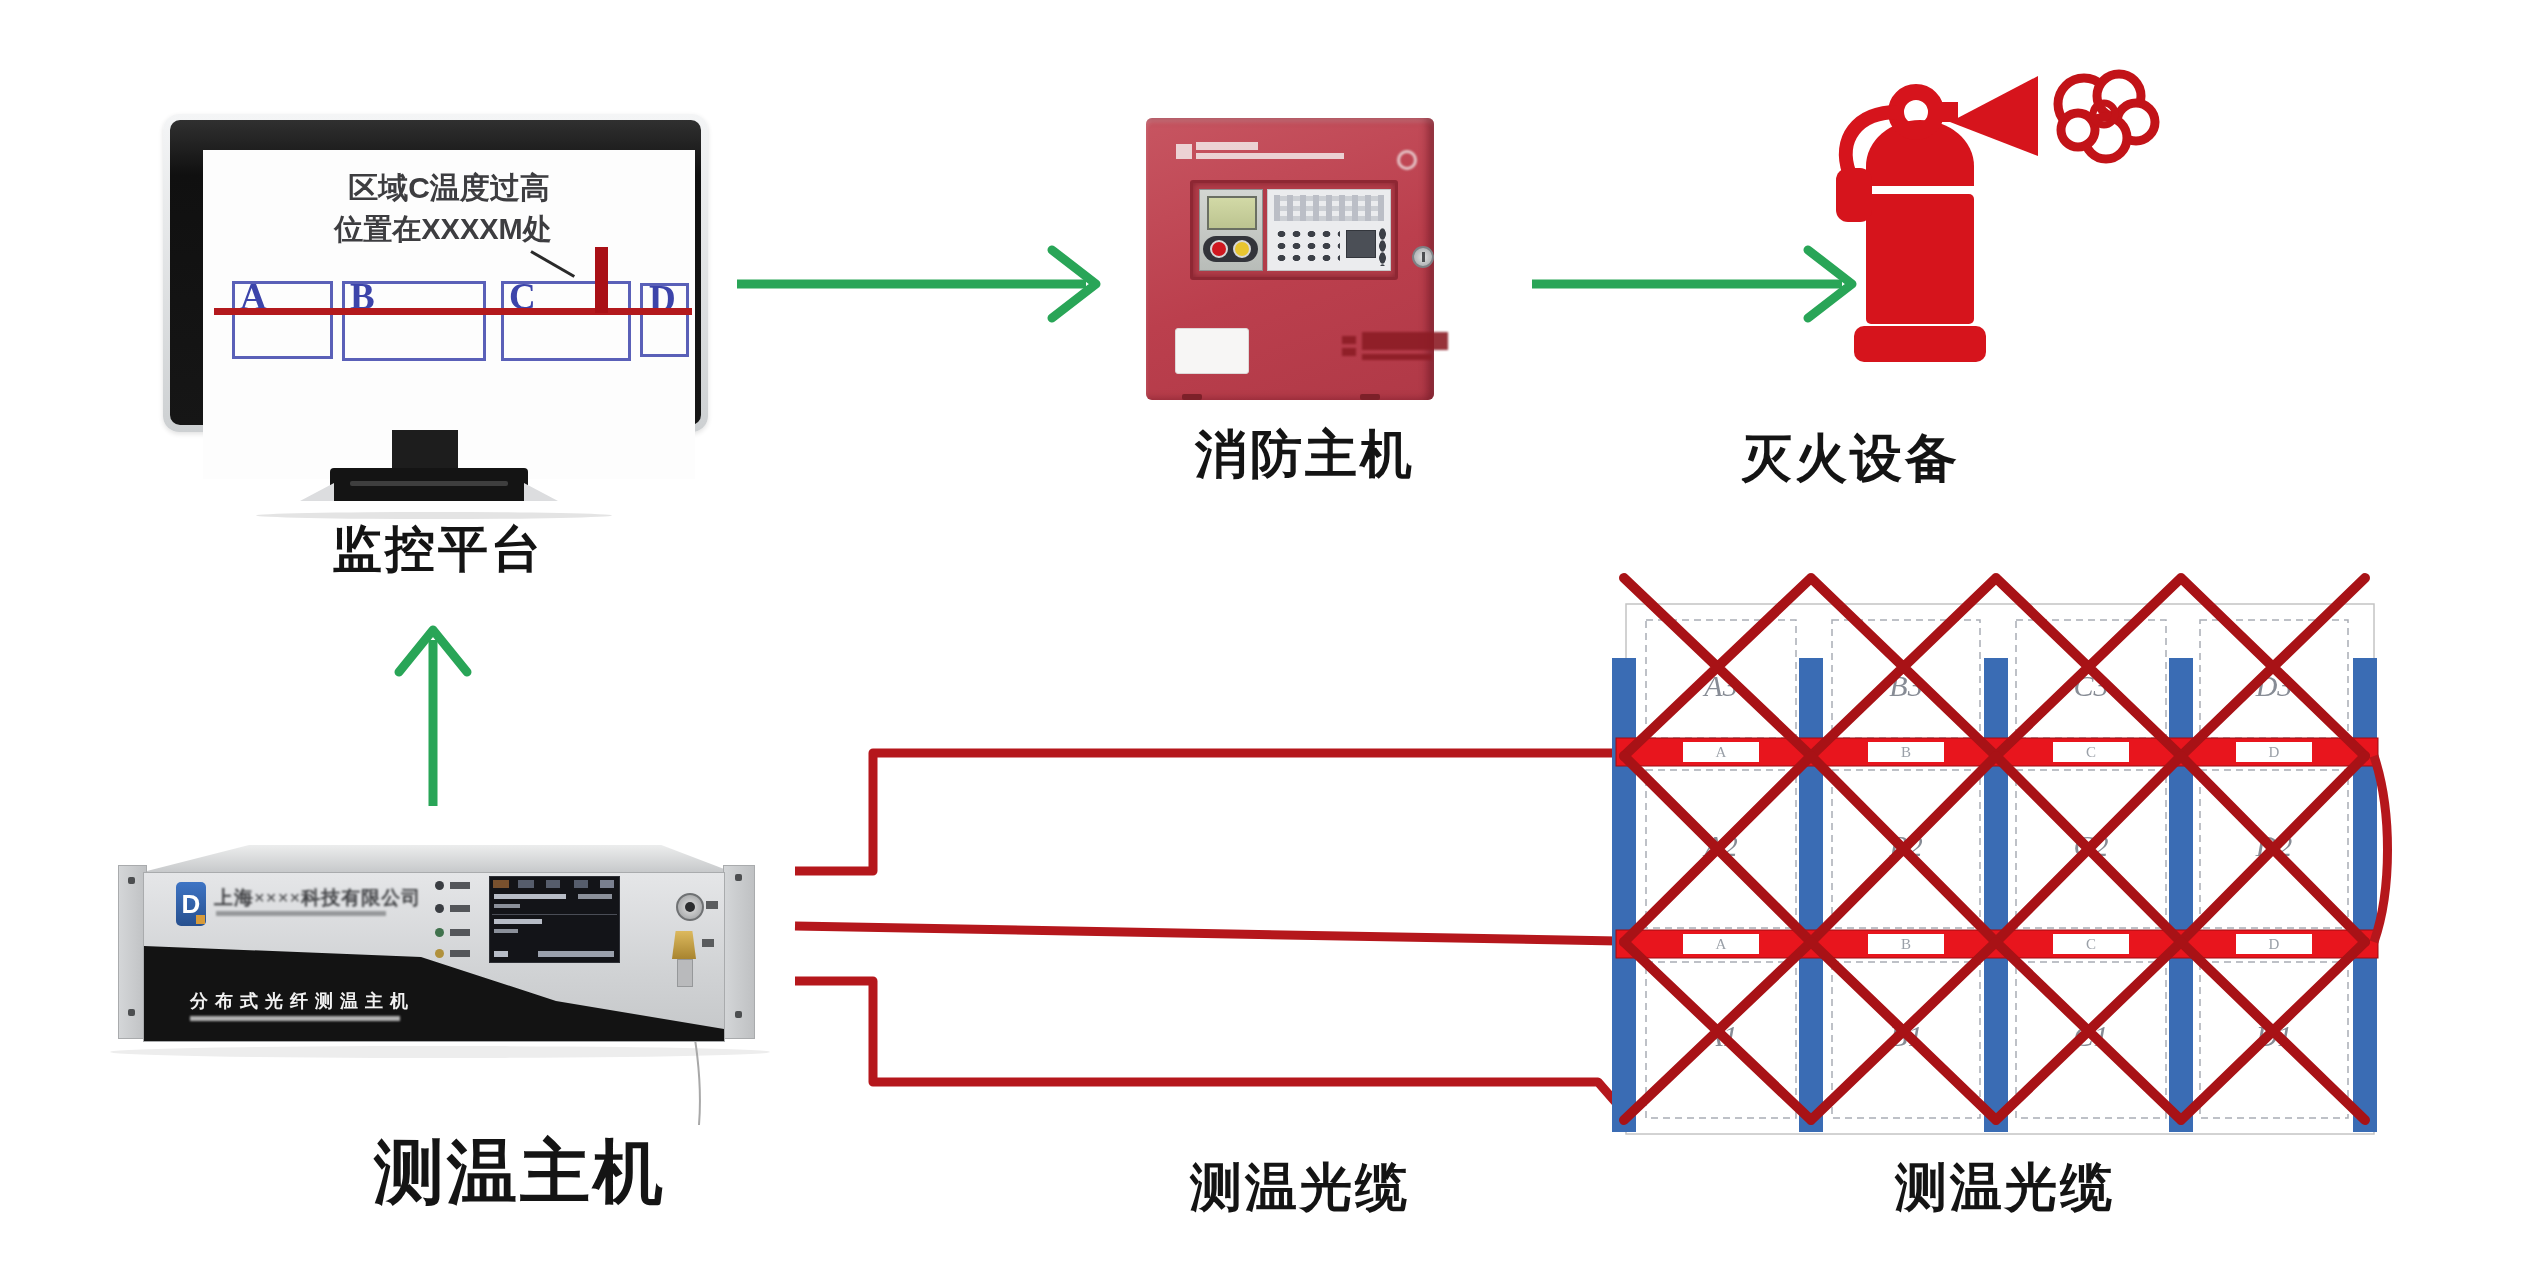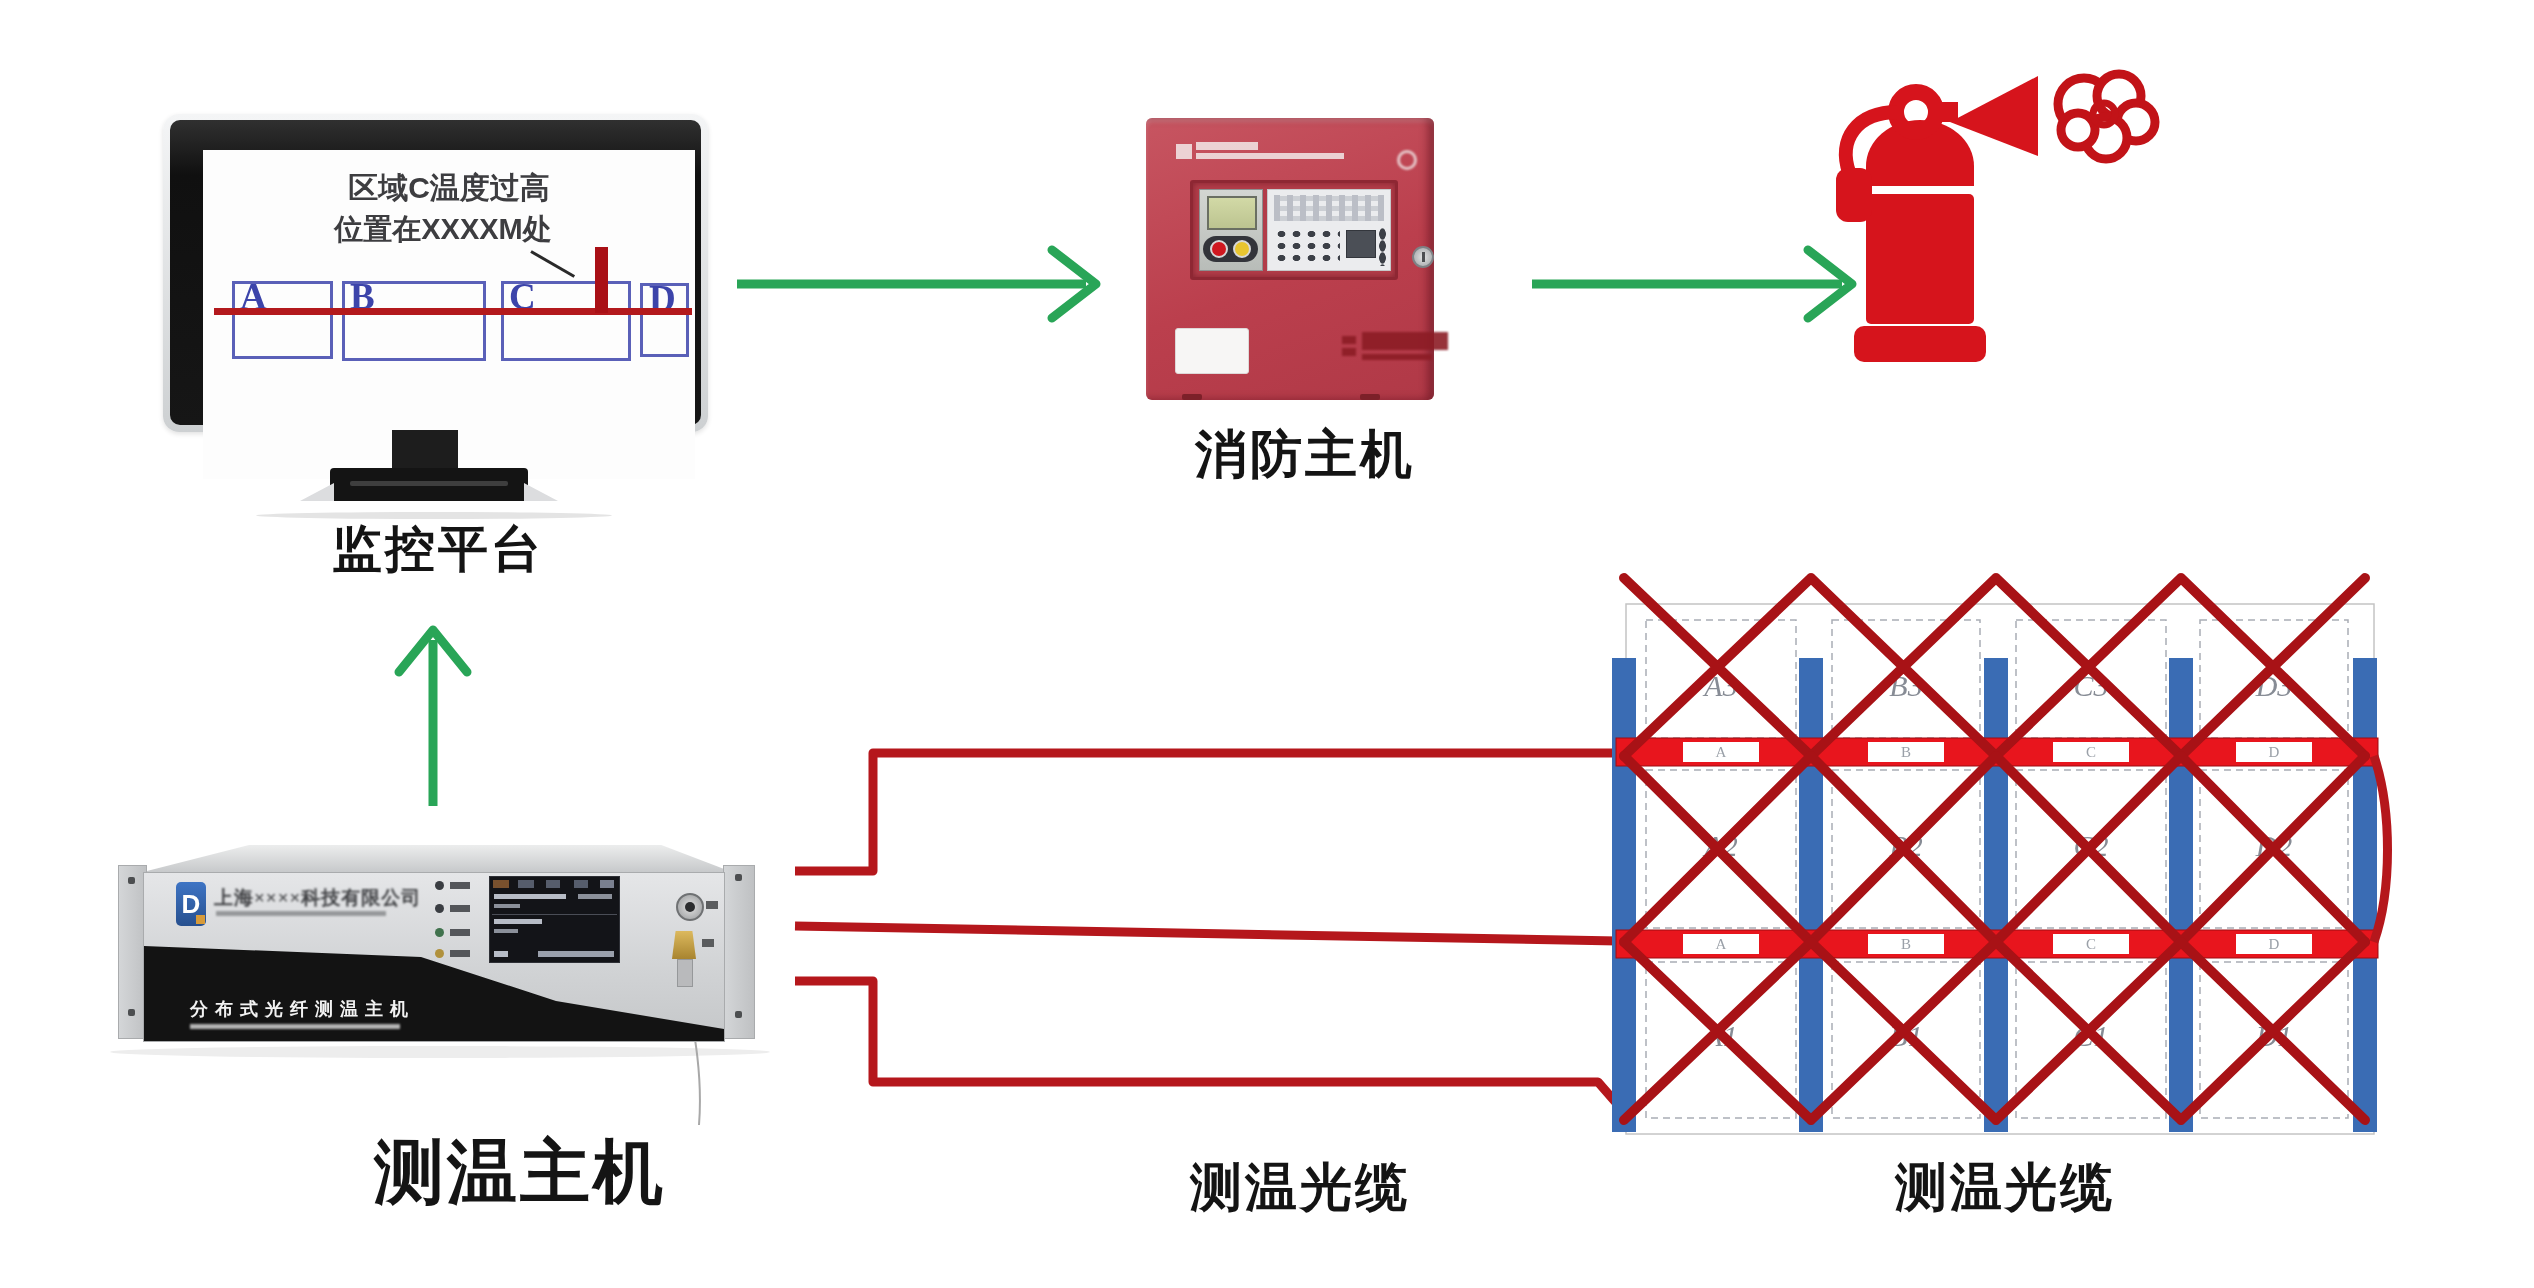--- a/index.html
+++ b/index.html
@@ -337,27 +337,28 @@
 
       <div class="host-keylock">
           <i></i>
         </div>
       <span class="host-tag" style="left:562px;top:28px"></span>
       <div class="host-conn-gold"></div>
       <div class="host-conn-stem"></div>
       <span class="host-tag" style="left:558px;top:66px"></span>
     </div>
 
-    <div class="abs" style="left:35px;top:44px;width:580px;height:168px;pointer-events:none">
+    <div class="abs" style="left:35px;top:36px;width:580px;height:168px;pointer-events:none">
       <div style="position:absolute;left:47px;top:125px;color:#f2f2f2;font-size:18px;font-weight:700;
                   letter-spacing:7px;filter:blur(.6px);white-space:nowrap">分布式光纤测温主机</div>
       <div style="position:absolute;left:47px;top:152px;width:210px;height:5px;background:#cfcfcf;
                   filter:blur(.8px);opacity:.85"></div>
     </div>
   </div>
 
   <div class="diagram-label" style="left:438px;top:516px;font-size:50px">监控平台</div>
   <div class="diagram-label" style="left:1305px;top:420px;font-size:52px">消防主机</div>
+  <div class="diagram-label" style="left:1850px;top:424px;font-size:52px">灭火设备</div>
   <div class="diagram-label" style="left:520px;top:1126px;font-size:70px">测温主机</div>
   <div class="diagram-label" style="left:1300px;top:1153px;font-size:52px">测温光缆</div>
   <div class="diagram-label" style="left:2005px;top:1153px;font-size:52px">测温光缆</div>
 
 </div>
 
 </body></html>

